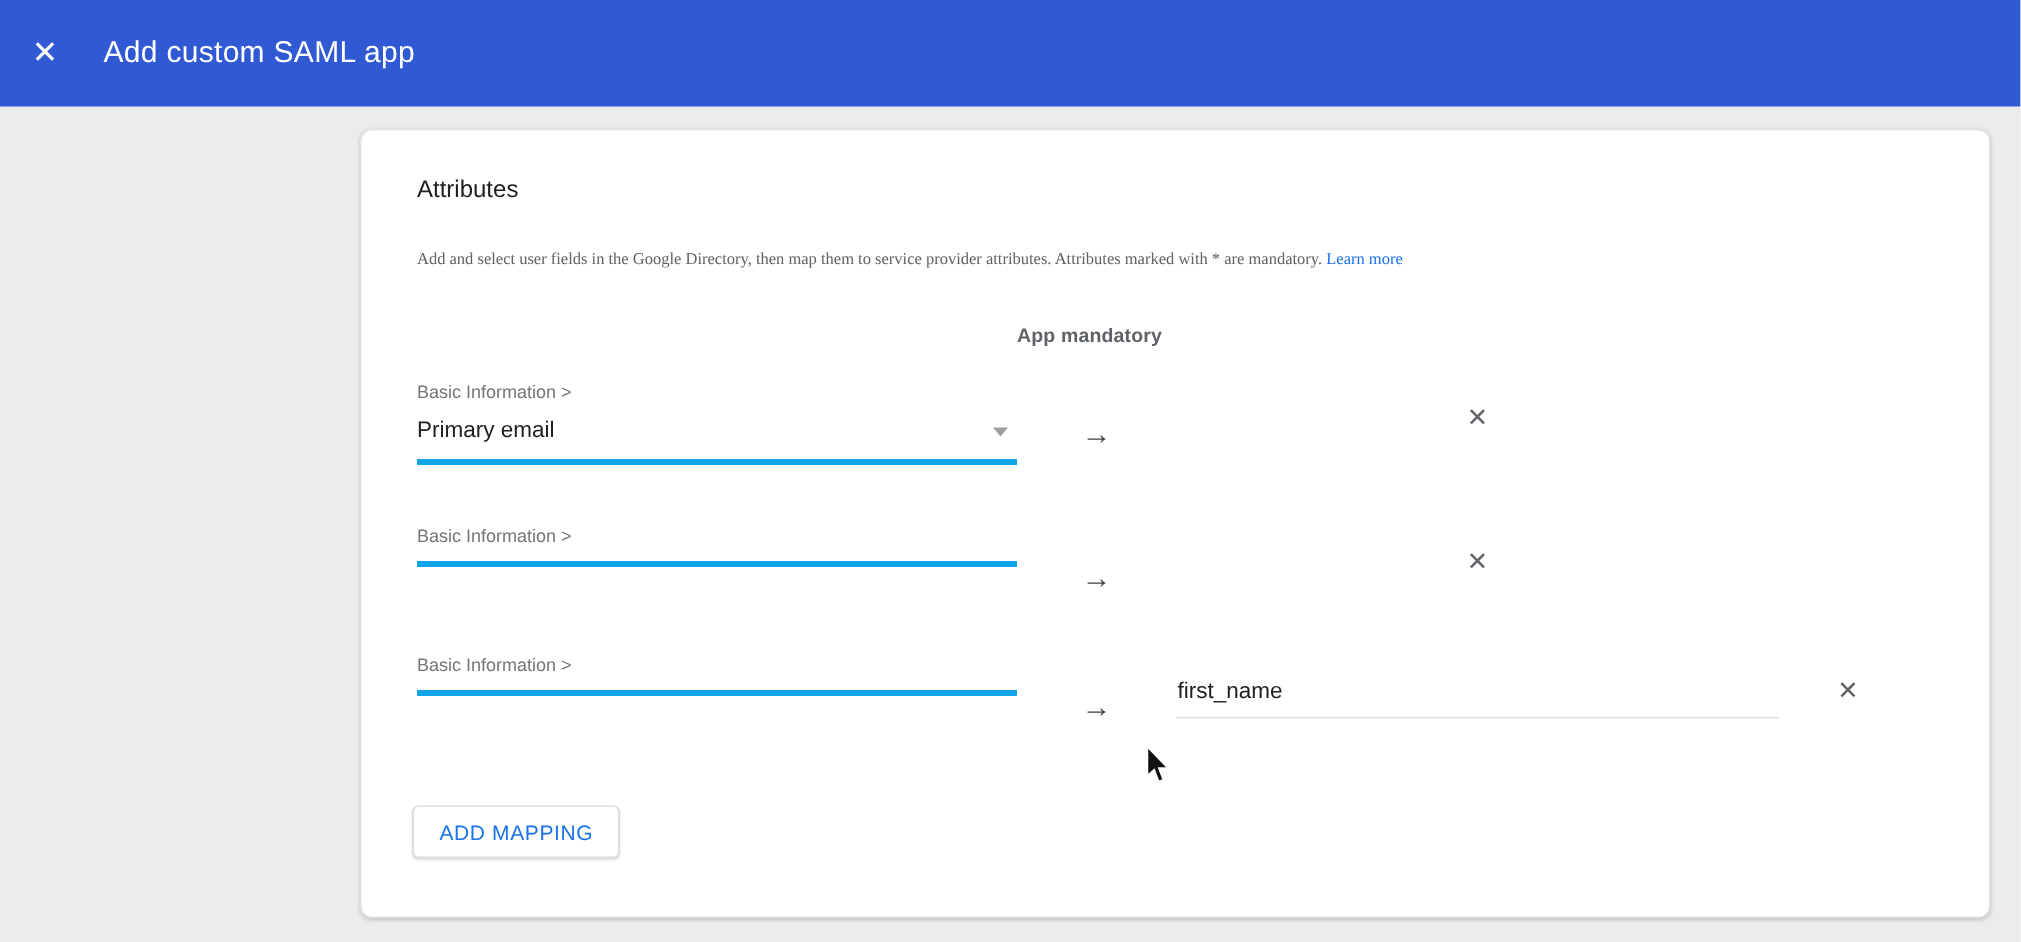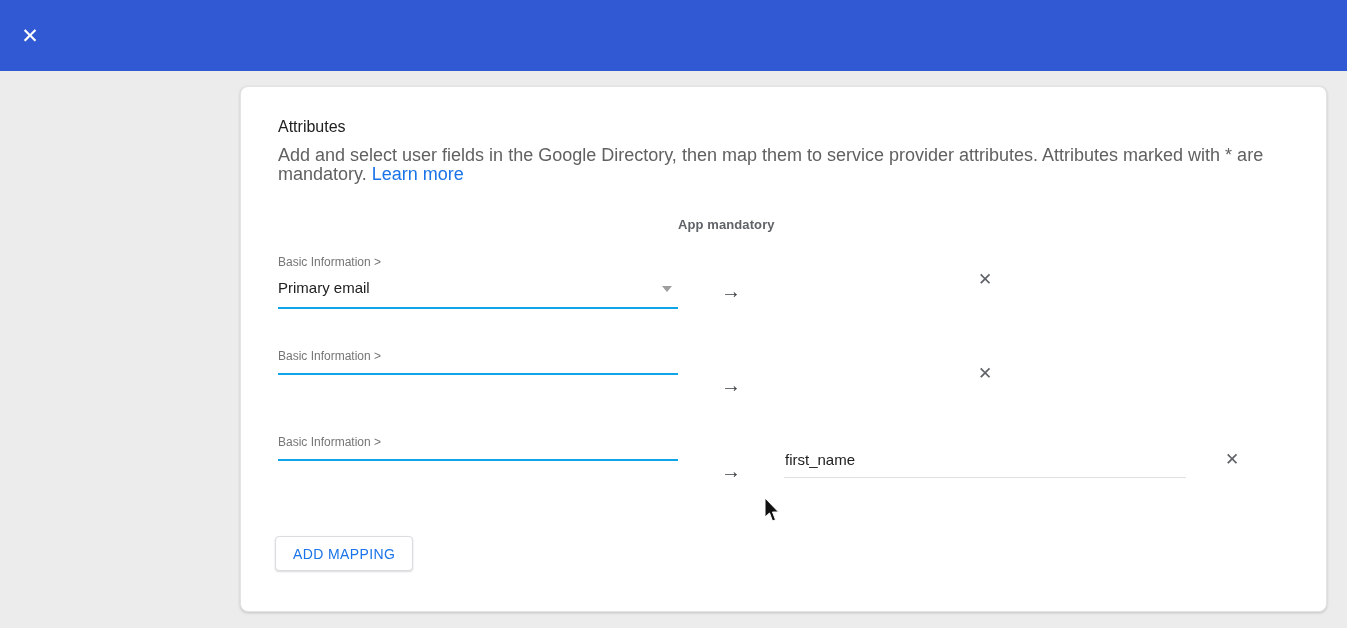--- a/index.html
+++ b/index.html
@@ -37,43 +37,43 @@
     background: #ffffff;
     border-radius: 8px;
     border: 1px solid #e3e3e3;
     box-shadow: 0 1px 3px rgba(0,0,0,0.18);
     padding: 31px 0 0 37px;
   }
   .section-title {
     font-size: 16px; color: #212121; font-weight: 400;
   }
   .section-desc {
-    margin-top: 10px;
-    font-size: 18px; color: #616161; line-height: 19px;
+    margin-top: 28px;
+    font-size: 11px; color: #616161; line-height: 19px; font-family: Liberation Serif, serif;
   }
   .learn-more {
     color: #1a73e8; text-decoration: none; cursor: pointer;
   }
 
   
   .map-grid { margin-top: 33px; }
   .map-row, .map-head {
     display: grid;
     grid-template-columns: 400px 106px 402px 92px;
     align-items: start;
   }
   .map-head { margin-bottom: 23px; }
   .col-head {
     font-size: 13px; font-weight: 700; color: #5f6368;
     letter-spacing: 0.1px;
   }
   .map-row { margin-bottom: 40px; }
 
   .dd {
-    border-bottom: 2px solid #0ea5e9;
+    border-bottom: 4px solid #0ea5e9;
     cursor: pointer;
     padding-bottom: 9px;
   }
   .dd-category {
     font-size: 12px; color: #757575; line-height: 15px;
   }
   .dd-value-row {
     display: flex; align-items: center; justify-content: space-between;
     padding-top: 8px; padding-right: 6px;
   }
@@ -139,20 +139,21 @@
     position: absolute; left: 763px; top: 497px;
     width: 20px; height: 28px;
     pointer-events: none;
   }
 </style>
 </head>
 <body>
 
 <div class="appbar">
   <div class="close-btn">✕</div>
+  <div class="title">Add custom SAML app</div>
 </div>
 
 <div class="card">
   <div class="section-title">Attributes</div>
 
   <div class="section-desc">
     <span>Add and select user fields in the Google Directory, then map them to service provider attributes. Attributes marked with * are mandatory.</span>
     <a class="learn-more">Learn more</a>
   </div>
 

